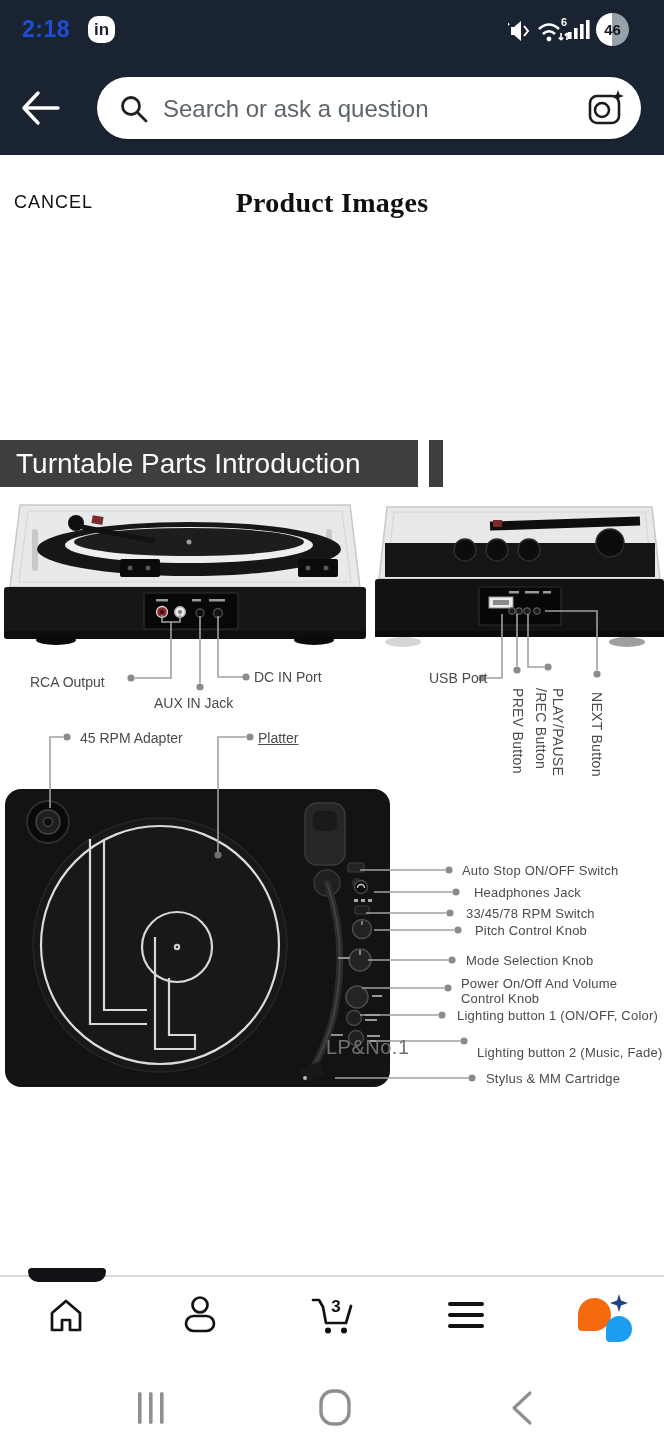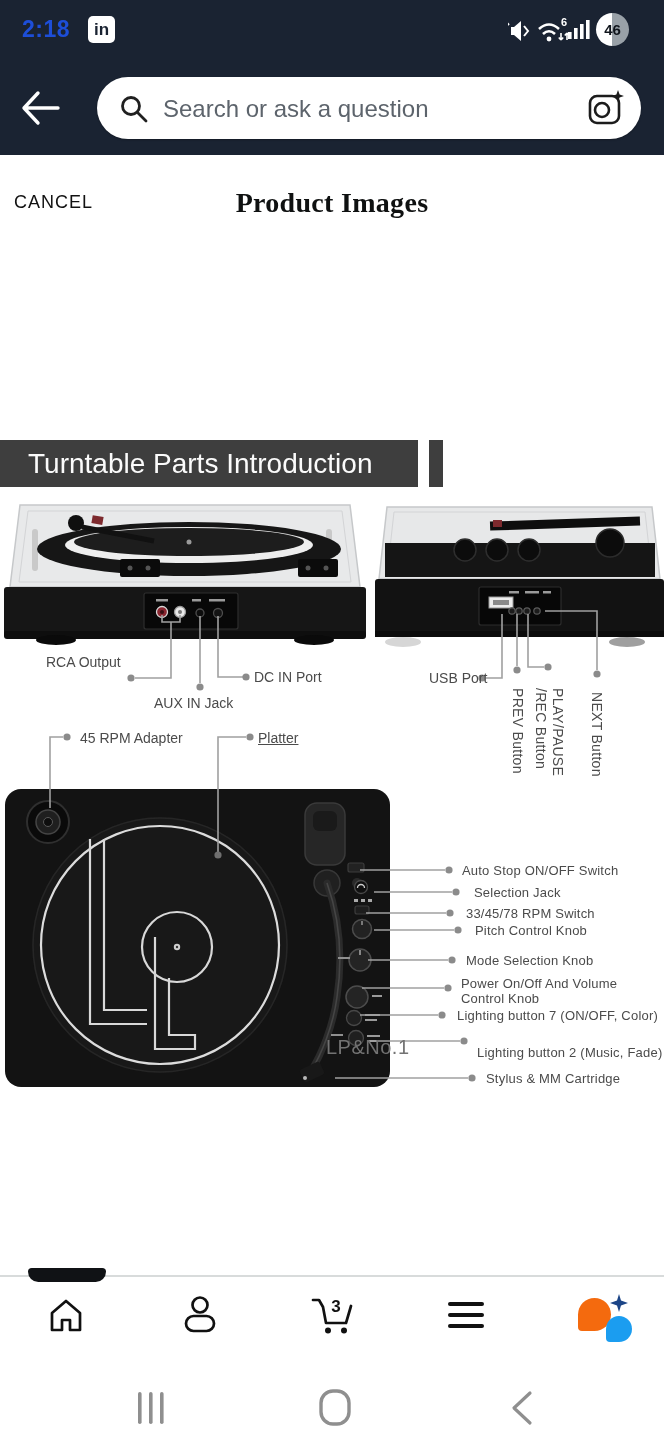--- a/index.html
+++ b/index.html
@@ -2,38 +2,38 @@
 <html><head>
 <meta charset="utf-8">
 <style>
   html,body{margin:0;padding:0;background:#fff;}
   #app{position:relative;width:664px;height:1440px;background:#ffffff;overflow:hidden;
        font-family:"Liberation Sans","DejaVu Sans",sans-serif;}
   .abs{position:absolute;}
   
   .topbar{left:0;top:0;width:664px;height:155px;background:#1a2332;}
   .time{left:22px;top:16px;color:#1d4ed8;font-size:23px;font-weight:700;letter-spacing:.5px;text-align:center;}
-  .li-badge{left:88px;top:16px;width:27px;height:27px;background:#fff;border-radius:5px;
+  .li-badge{left:88px;top:16px;width:27px;height:27px;background:#fff;border-radius:10px;
             color:#1a2332;font-weight:700;font-size:17px;text-align:center;line-height:27px;}
   .battery{left:596px;top:13px;width:33px;height:33px;border-radius:50%;
            background:linear-gradient(90deg,#ffffff 0 50%,#99a1a8 50% 100%);
            color:#10151c;font-size:15px;font-weight:700;text-align:center;line-height:33px;}
   .search-pill{left:97px;top:77px;width:544px;height:62px;background:#fff;border-radius:31px;
                box-shadow:0 1px 2px rgba(0,0,0,.25);}
   .search-input{position:absolute;left:64px;top:0;width:400px;height:62px;border:0;outline:none;
                 font-size:24px;color:#222;background:transparent;font-family:inherit;}
   .search-input::placeholder{color:#5d646c;opacity:1;}
   
   .cancel{left:14px;top:192px;font-size:18px;color:#111;letter-spacing:1px;background:none;border:0;
           font-family:inherit;padding:0;cursor:pointer;}
   .ptitle{left:0;top:187px;width:664px;text-align:center;font-size:28px;font-weight:700;color:#0f1111;
           letter-spacing:.3px;font-family:Liberation Serif, serif;}
   
   .banner{left:0;top:440px;width:418px;height:47px;background:#3e3e3e;color:#fbfbfb;
-          font-size:28px;line-height:47px;padding-left:28px;box-sizing:border-box;white-space:nowrap;}
+          font-size:28px;line-height:47px;padding-left:16px;box-sizing:border-box;white-space:nowrap;}
   .banner-bar{left:429px;top:440px;width:14px;height:47px;background:#3e3e3e;}
   .lbl{position:absolute;font-size:14px;color:#4b4b4b;white-space:nowrap;}
   .rlbl{position:absolute;font-size:13px;color:#4b4b4b;white-space:nowrap;letter-spacing:.2px;}
   .rlbl.wrap{white-space:normal;width:165px;line-height:1.15;}
   .vlabel{position:absolute;writing-mode:vertical-rl;font-size:14px;color:#4b4b4b;letter-spacing:.3px;
           line-height:1.25;}
   .brand{left:326px;top:1036px;color:#737373;font-size:20px;font-weight:400;letter-spacing:.5px;}
   
   .nav-divider{left:0;top:1275px;width:664px;height:2px;background:#d8dbdb;}
   .tab-indicator{left:28px;top:1268px;width:78px;height:14px;background:#101215;
@@ -249,37 +249,37 @@
           <circle cx="450" cy="483" r="3.6"></circle>
         <circle cx="458" cy="500" r="3.6"></circle>
           <circle cx="452" cy="530" r="3.6"></circle>
           <circle cx="448" cy="558" r="3.6"></circle>
         <circle cx="442" cy="585" r="3.6"></circle>
           <circle cx="464" cy="611" r="3.6"></circle>
           <circle cx="472" cy="648" r="3.6"></circle>
       </g>
     </svg>
 
-    <div class="lbl" style="left:30px;top:224px;margin-left:16px;">RCA Output</div>
+    <div class="lbl" style="left:30px;top:244px;">RCA Output</div>
     <div class="lbl" style="left:154px;top:265px;">AUX IN Jack</div>
     <div class="lbl" style="left:254px;top:239px;">DC IN Port</div>
     <div class="lbl" style="left:415px;top:240px;margin-left:14px;">USB Port</div>
     <div class="vlabel" style="left:508px;top:258px;height:125px;">PREV Button</div>
     <div class="vlabel" style="left:531px;top:258px;height:104px;">PLAY/PAUSE /REC Button</div>
     <div class="vlabel" style="left:587px;top:262px;height:125px;">NEXT Button</div>
     <div class="lbl" style="left:80px;top:300px;">45 RPM Adapter</div>
     <div class="lbl" style="left:258px;top:300px;text-decoration:underline;">Platter</div>
 
     <div class="rlbl" style="left:462px;top:433px;">Auto Stop ON/OFF Switch</div>
-    <div class="rlbl" style="left:474px;top:455px;">Selection Jack</div>
+    <div class="rlbl" style="left:474px;top:455px;">Headphones Jack</div>
     <div class="rlbl" style="left:466px;top:476px;">33/45/78 RPM Switch</div>
     <div class="rlbl" style="left:475px;top:493px;">Pitch Control Knob</div>
     <div class="rlbl" style="left:466px;top:523px;">Mode Selection Knob</div>
     <div class="rlbl wrap" style="left:461px;top:547px;">Power On/Off And Volume Control Knob</div>
-    <div class="rlbl" style="left:457px;top:578px;">Lighting button 7 (ON/OFF, Color)</div>
+    <div class="rlbl" style="left:457px;top:578px;">Lighting button 1 (ON/OFF, Color)</div>
     <div class="rlbl" style="left:477px;top:604px;margin-top:11px;">Lighting button 2 (Music, Fade)</div>
     <div class="rlbl" style="left:486px;top:641px;">Stylus &amp; MM Cartridge</div>
 
     <div class="abs brand" style="left:326px;top:606px;">LP&amp;No.1</div>
   </div>
 
   <div class="abs nav-divider"></div>
   <div class="abs tab-indicator"></div>
 
   <button class="abs navbtn" style="left:46px;top:1296px;width:40px;height:40px;">

